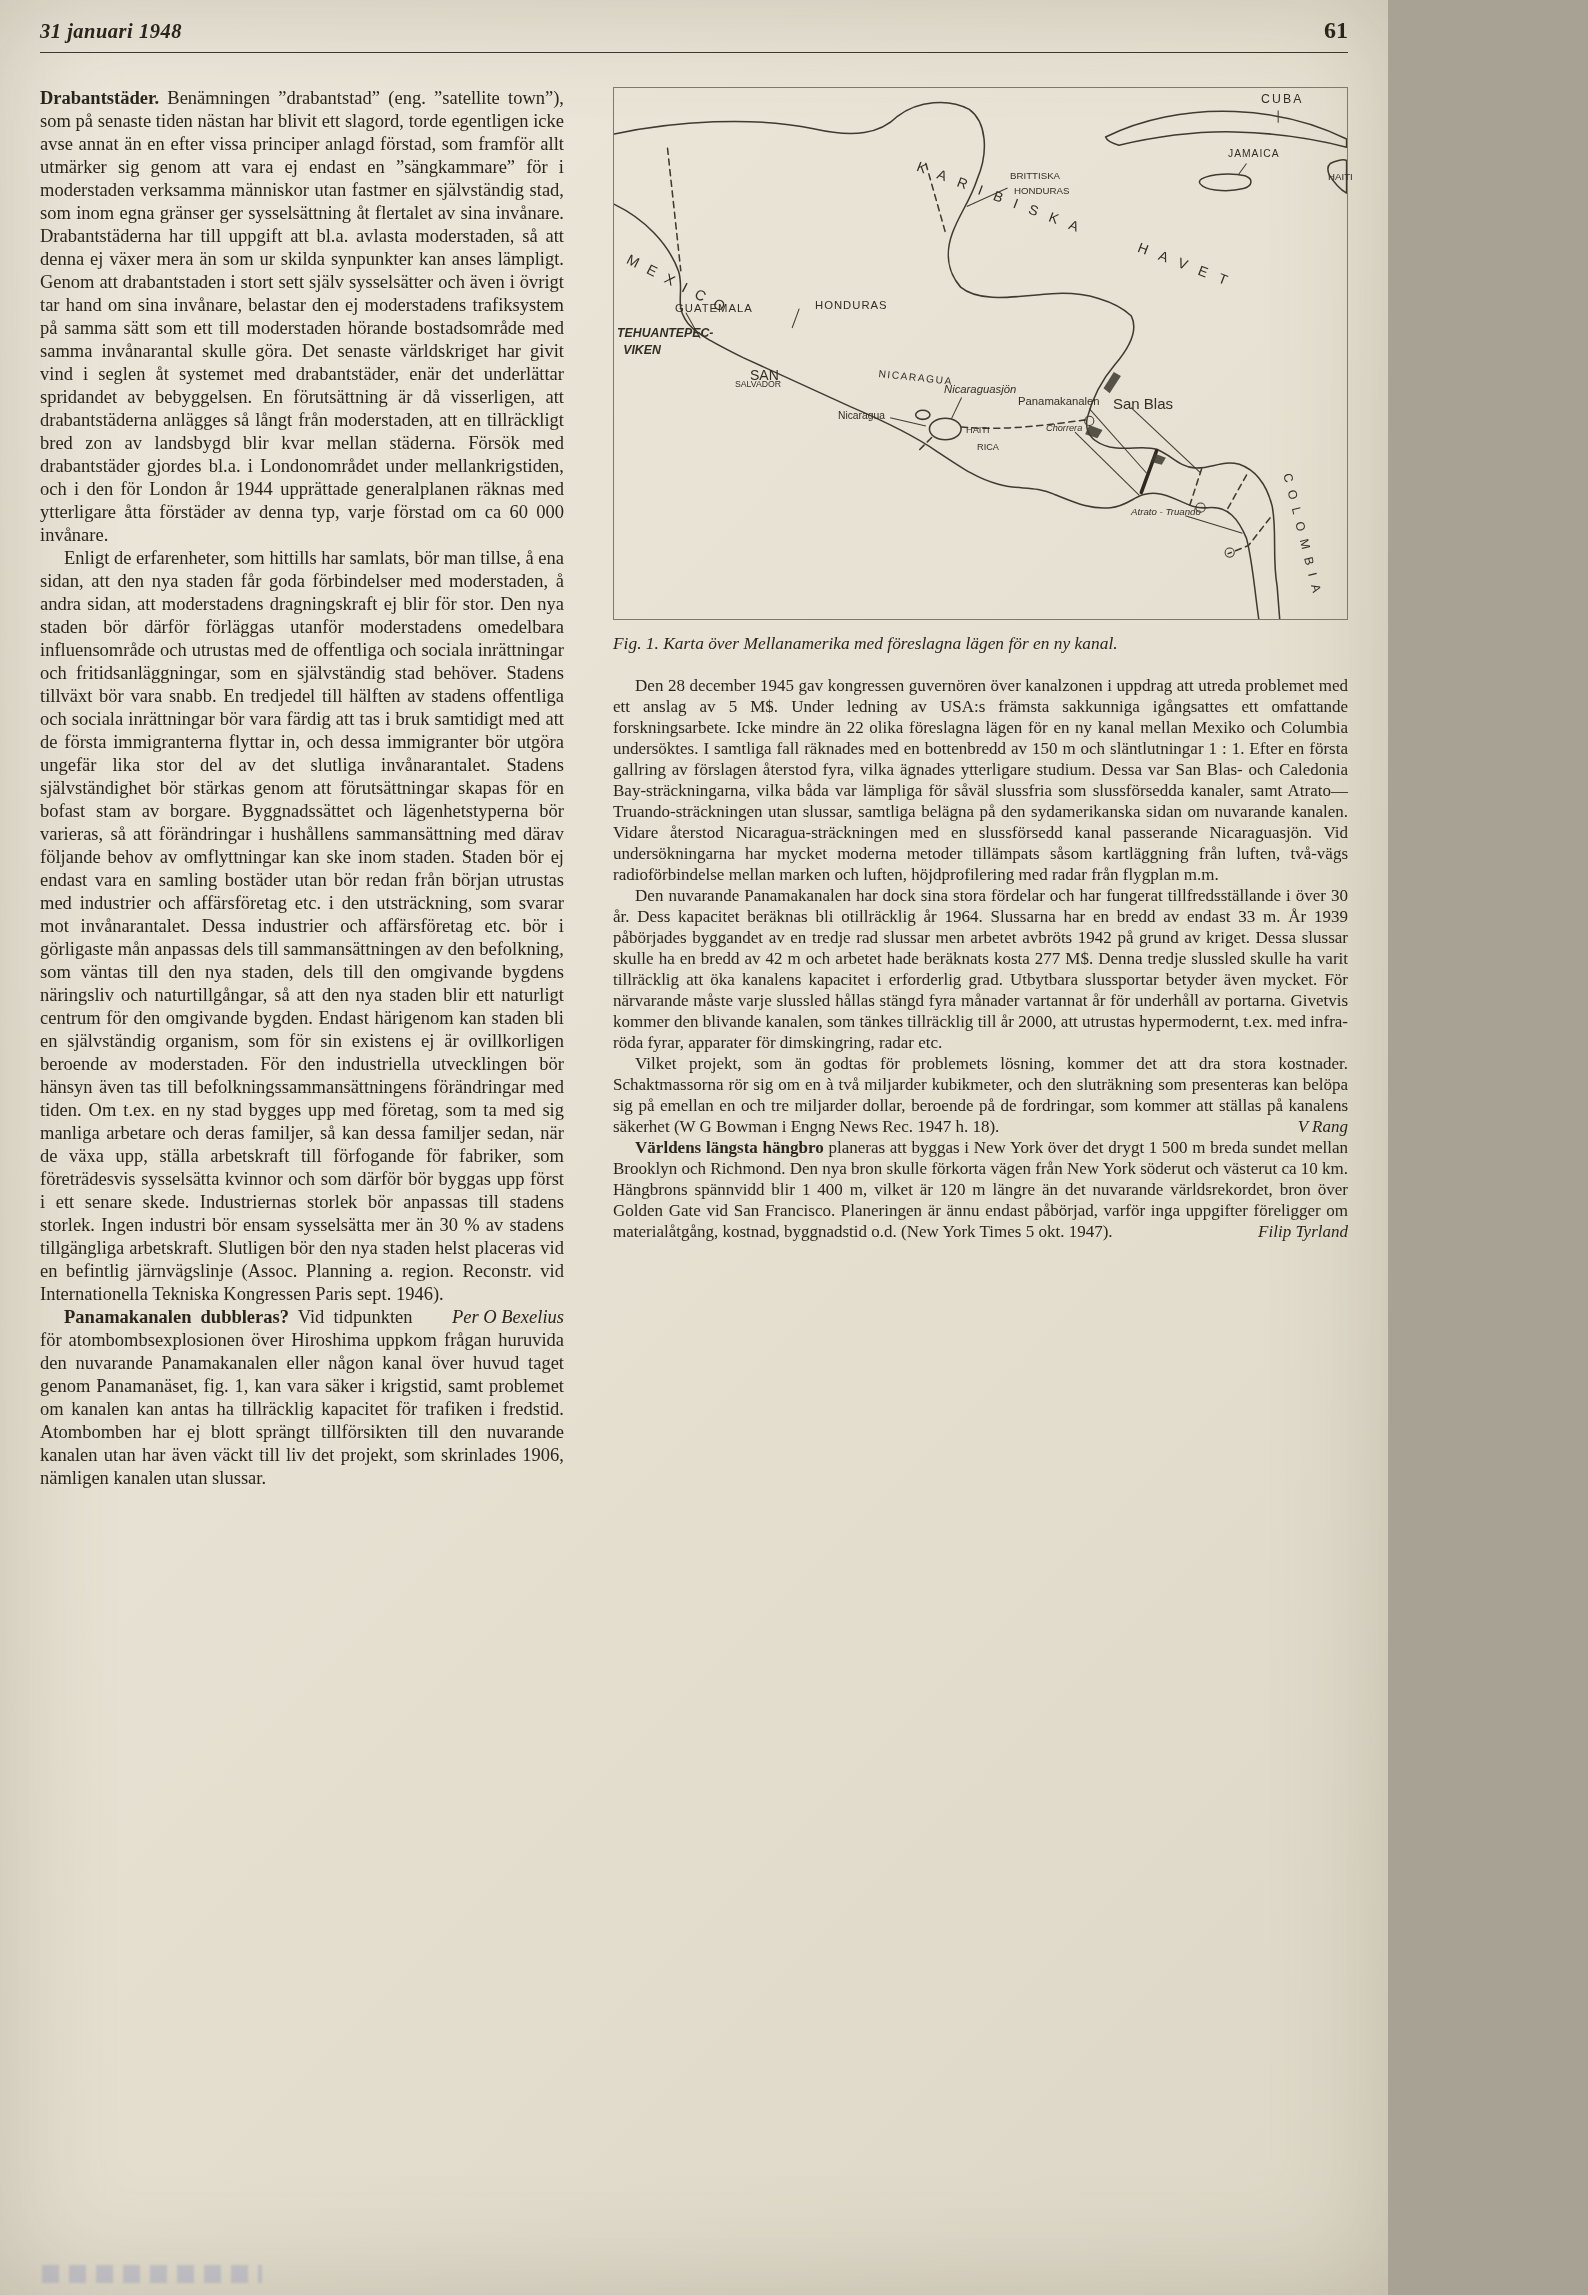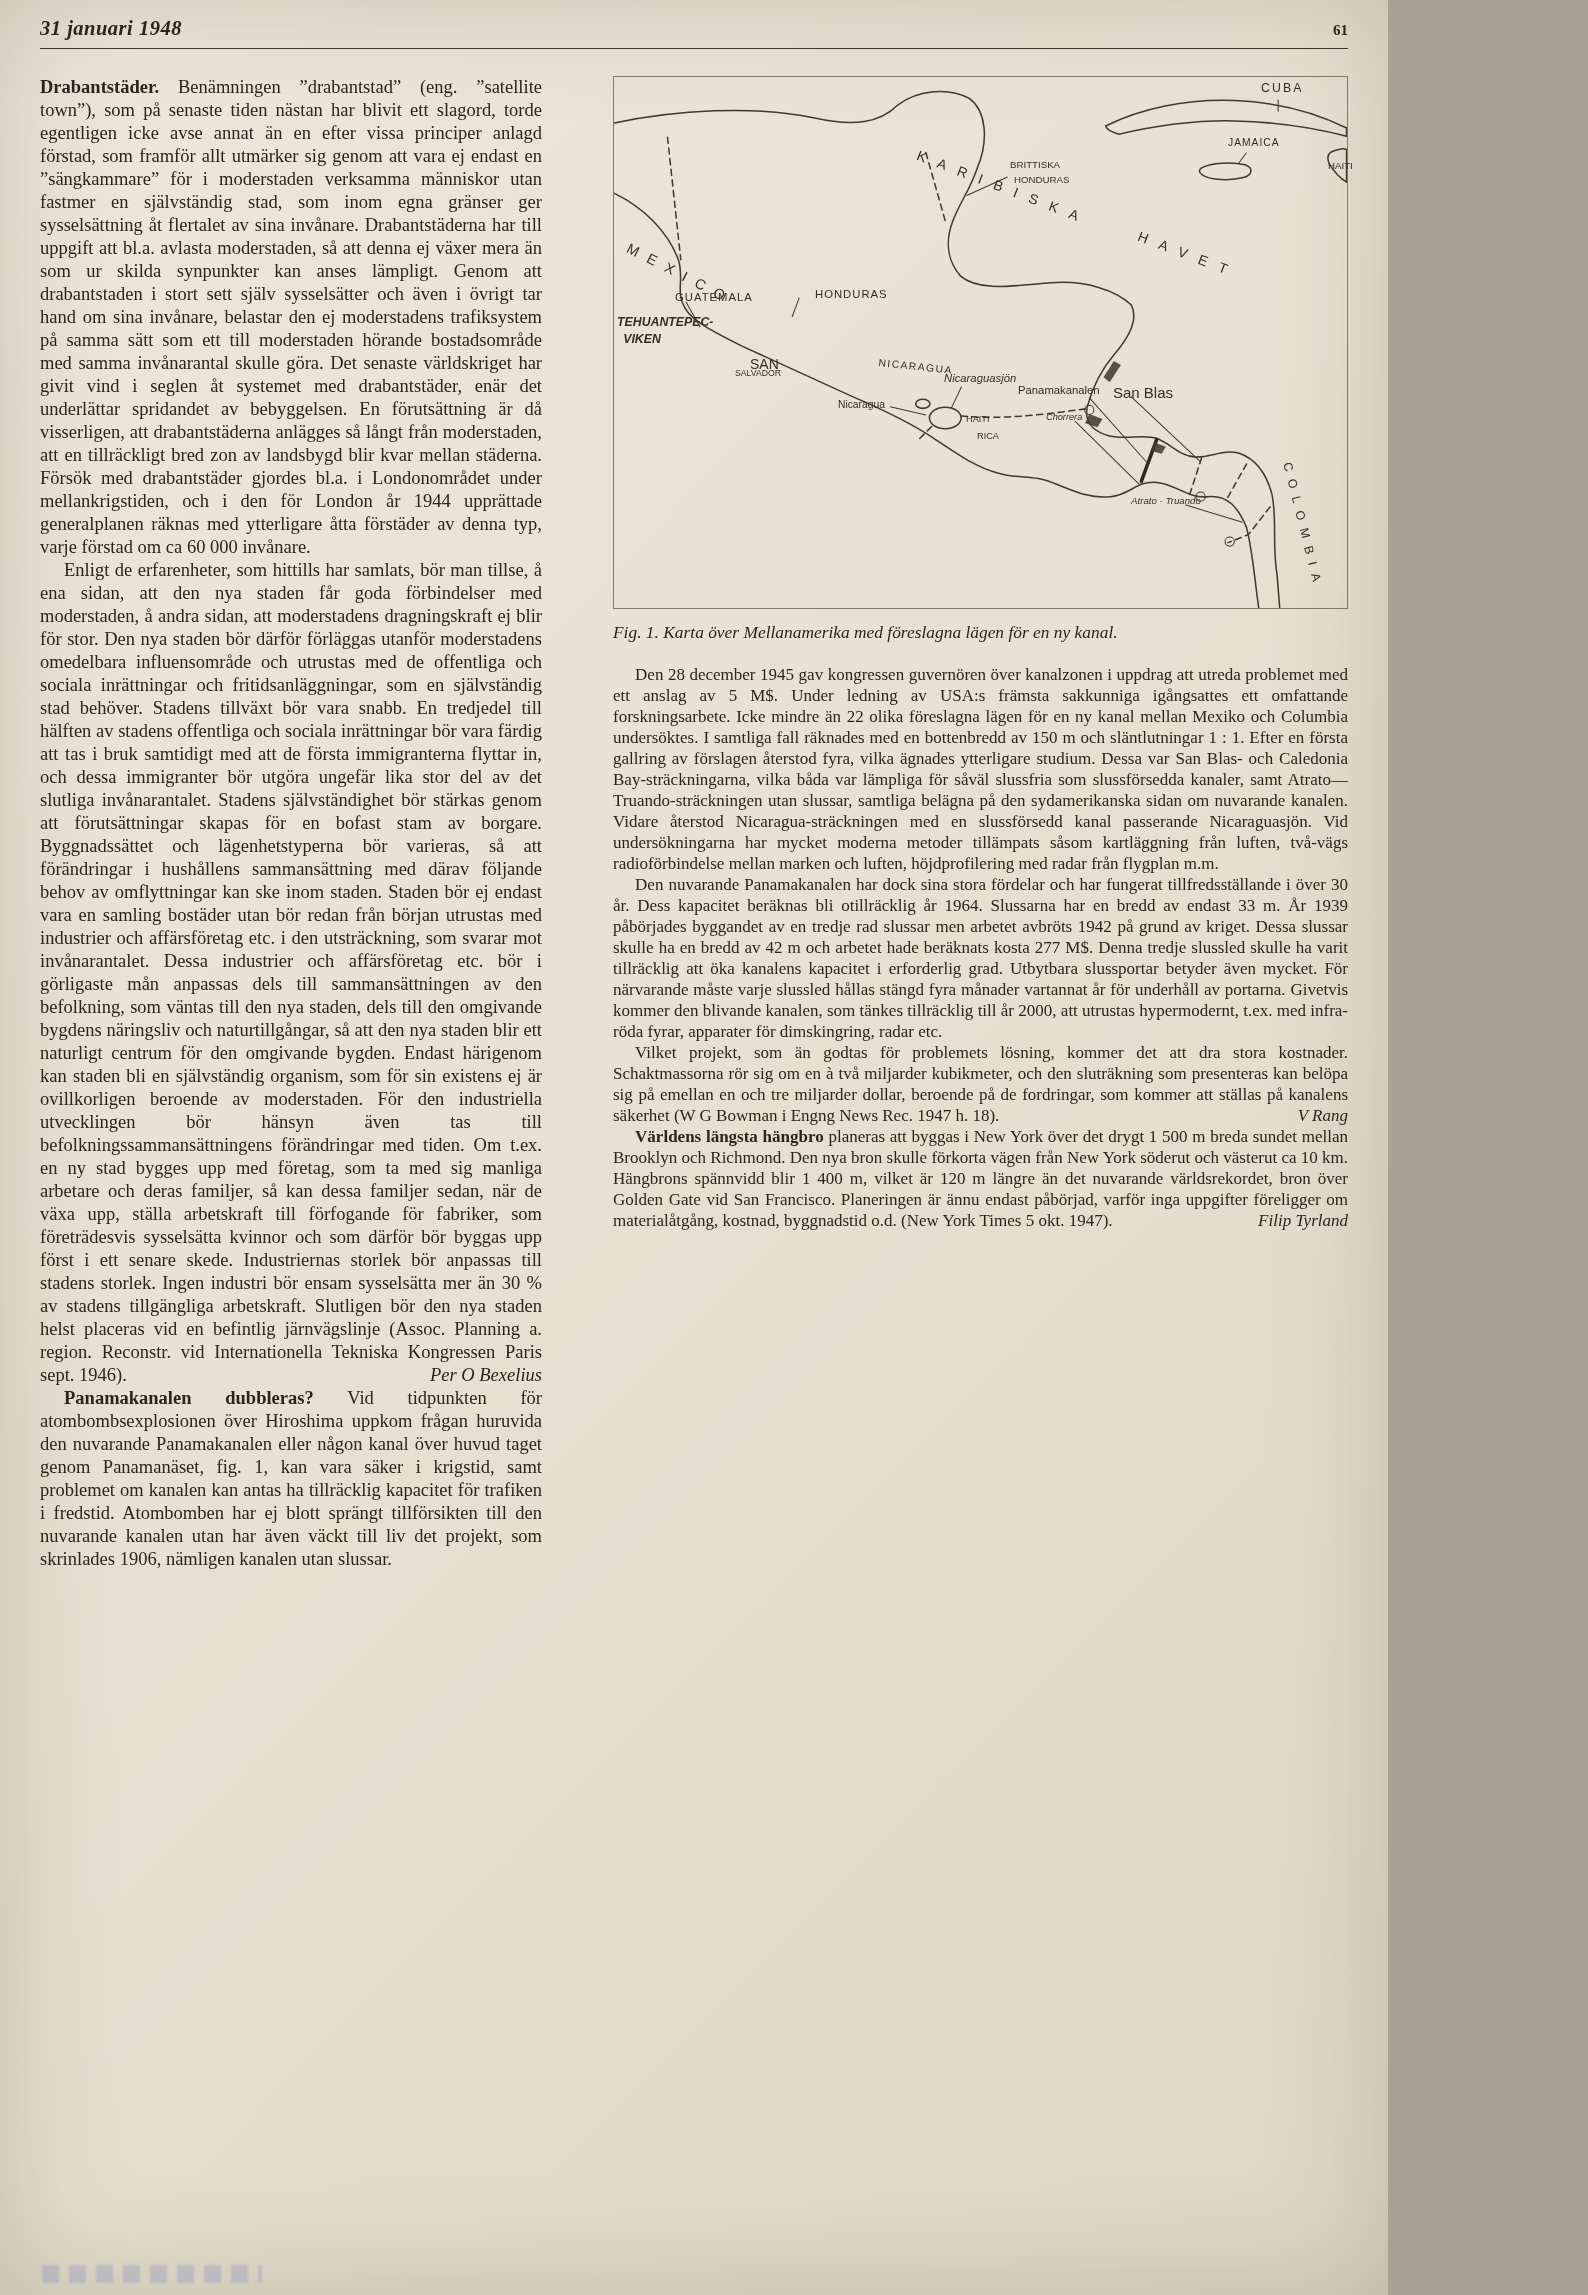--- a/index.html
+++ b/index.html
@@ -9,23 +9,23 @@
     box-sizing:border-box;
     background:linear-gradient(135deg,#ece7da 0%, #e6e1d2 45%, #ddd7c6 100%);
     box-shadow: inset 0 0 113px rgba(110,100,80,.28);
     color:#29251c;
     font-family:"Liberation Serif", serif;
     padding:17.4px 40px 0 40px;
     overflow:hidden;
   }
   .hdr { display:flex; justify-content:space-between; align-items:baseline; }
   .hdr-date { font-size:20.5px; font-weight:bold; font-style:italic; letter-spacing:0.5px; }
-  .hdr-page { font-size:15px; font-weight:bold; }
+  .hdr-page { font-size:24px; font-weight:bold; }
   .hdr-rule { height:1.5px; background:#3c372c; margin-top:7.2px; }
-  .columns { display:flex; gap:71px; margin-top:27px; }
+  .columns { display:flex; gap:49px; margin-top:34px; }
   .col { text-align:justify; }
   .col-left  { width:724px; font-size:18.5px; line-height:23px; }
   .col-right { width:735px; font-size:17px; line-height:21px; }
   p.para { margin:0; }
   .indent { text-indent:1.3em; }
   .article-gap { margin-top:23.6px; }
   .lead { font-weight:bold; }
   .sig { float:right; font-style:italic; padding-left:15.4px; }
   figure { margin:0 0 20.5px 0; }
   .map-box {

